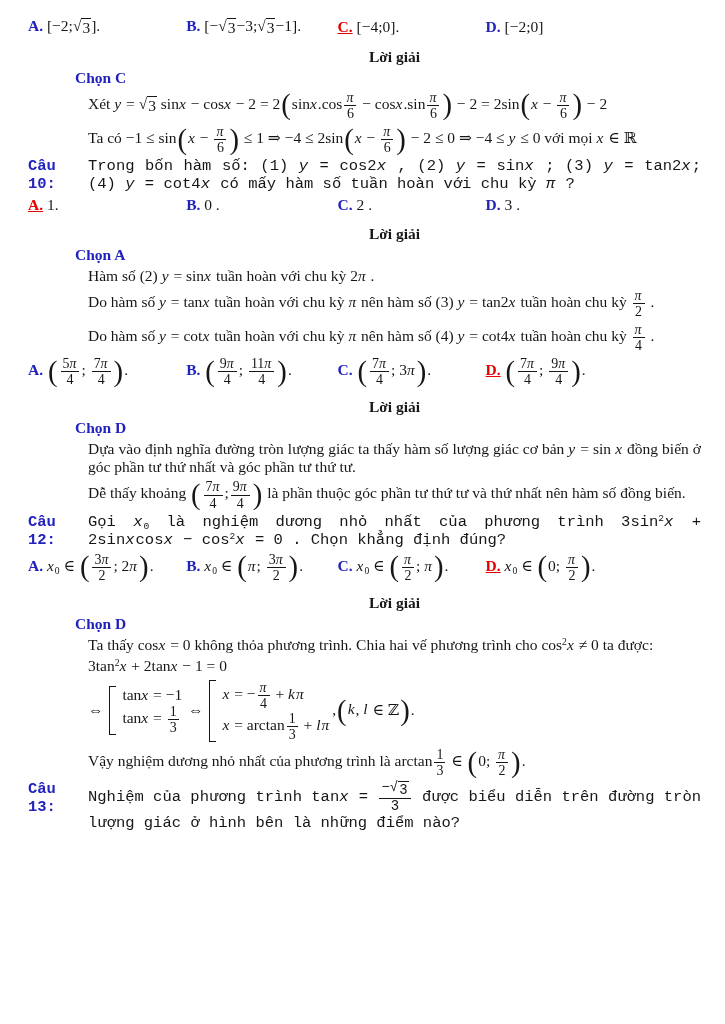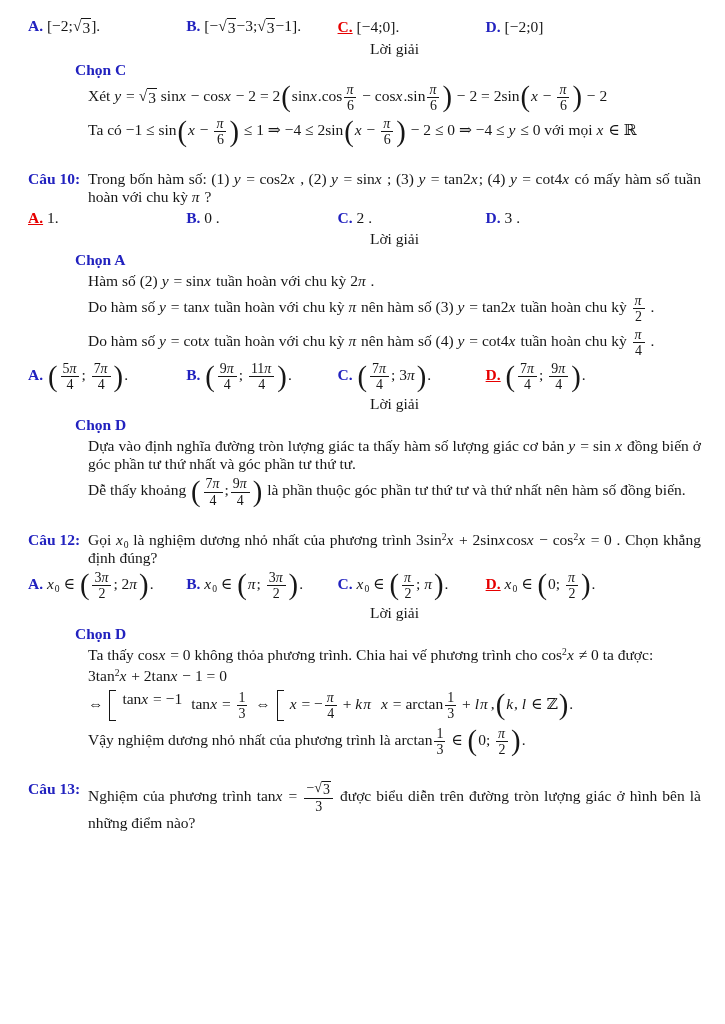--- a/index.html
+++ b/index.html
@@ -1,23 +1,23 @@
 <!DOCTYPE html>
 <html style="--blue: #2222BF; --red: #E60000;"><head>
 <meta charset="utf-8">
 <style>
   html,body{margin:0;padding:0;background:#fff;}
   body{width:725px;height:1024px;overflow:hidden;
        font-family:"Liberation Serif","DejaVu Serif",serif;
        font-size:15.5px;color:#161616;}
   .page{box-sizing:border-box;padding:14px 24px 0 28px;}
   .body{margin-left:60px;margin-top:3px;}
-  .center{margin-left:60px;text-align:center;font-weight:normal;margin-top:3px;}
+  .center{margin-left:60px;text-align:center;font-weight:bold;margin-top:11px;}
   .chon{color:var(--blue,#2222bf);font-weight:bold;margin-left:47px;margin-top:3px;}
-  .q{display:flex;margin-top:23px;}
+  .q{display:flex;margin-top:2px;font-family:Liberation Mono, monospace;}
   .qlabel{flex:0 0 60px;color:var(--blue,#2222bf);font-weight:bold;}
   .qbody{flex:1;text-align:justify;}
   .just{text-align:justify;}
   .opts{display:flex;margin-top:3px;align-items:center;}
   .opt{display:inline-block;}
   .opt:nth-child(1){width:23.5%;}
   .opt:nth-child(2){width:22.5%;}
   .opt:nth-child(3){width:22%;}
   .opt:nth-child(4){width:32%;}
   .letter{color:var(--blue,#2222bf);font-weight:bold;}
@@ -29,21 +29,21 @@
   .fn{border-bottom:1.3px solid currentColor;padding:0 2px;}
   .fd{padding:0 2px;}
   .sq{display:inline-flex;align-items:flex-start;}
   .rs{line-height:1;}
   .rad{border-top:1.4px solid currentColor;padding:0 1px;line-height:1.15;}
   .su{font-size:0.62em;vertical-align:0.55em;line-height:0;}
   .sbx{font-size:0.62em;vertical-align:-0.3em;line-height:0;}
   .bp{font-size:1.85em;vertical-align:middle;line-height:0.9;padding:0 1px;font-weight:400;}
   .sys{display:inline-flex;align-items:center;vertical-align:middle;margin:2px 2px;}
   .sysbar{align-self:stretch;width:6px;border:1.6px solid #161616;border-right:none;margin-right:6px;}
-  .sysrows{display:inline-flex;flex-direction:row;gap:9px;}
+  .sysrows{display:inline-flex;flex-direction:column;gap:0;}
   .sysrow{white-space:nowrap;}
 </style>
 </head>
 <body>
 
 <div class="page">
   <div id="doc">
       <div class="opts">
         <span class="opt"><span class="letter">A.</span> <span class="optbody">[−2;<span class="sq">
               <span class="rs">√</span>

